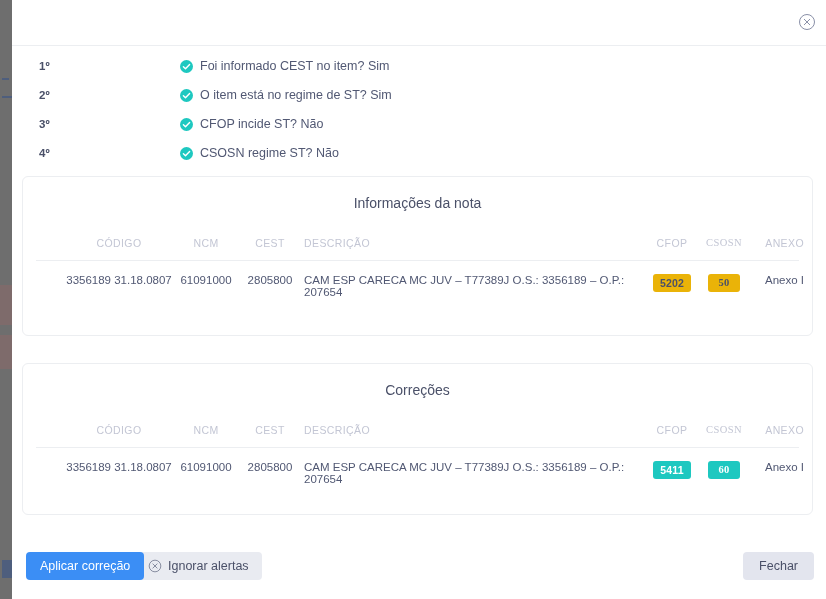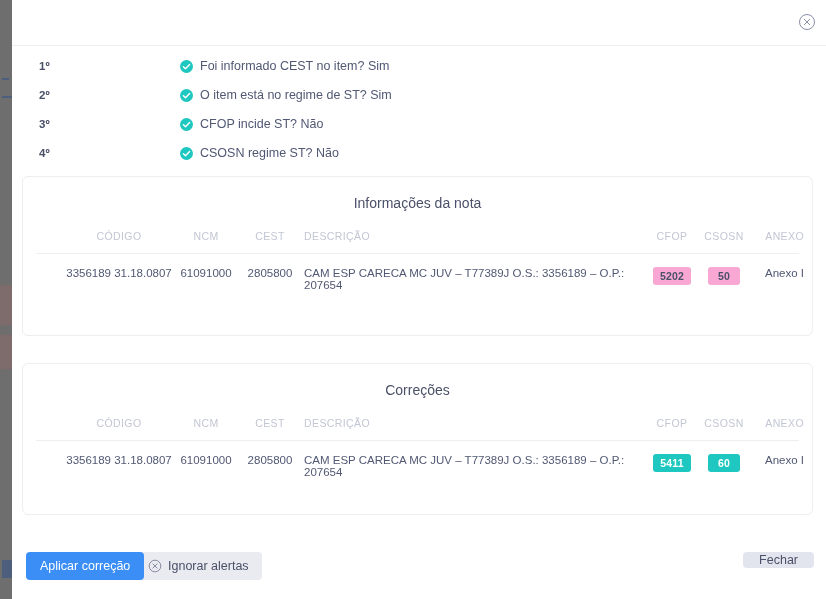--- a/index.html
+++ b/index.html
@@ -126,21 +126,21 @@
     top: 18px;
     width: 100%;
     text-align: center;
     font-size: 14px;
     color: #4a5068;
   }
 
   .table {
     position: absolute;
     left: 13px;
-    top: 48px;
+    top: 55px;
     width: 763px;
   }
   .t-head {
     position: relative;
     height: 28px;
     border-bottom: 1px solid #eceef1;
   }
   .t-row {
     position: relative;
     height: 42px;
@@ -157,34 +157,34 @@
     top: 13px;
     font-size: 11.5px;
     color: #515873;
   }
   
   .c-codigo   { left: 18px;  width: 130px; text-align: center; }
   .c-ncm      { left: 136px; width: 68px;  text-align: center; }
   .c-cest     { left: 200px; width: 68px;  text-align: center; }
   .c-descricao{ left: 268px; width: 342px; text-align: left; }
   .c-cfop     { left: 612px; width: 48px;  text-align: center; }
-  .c-csosn    { left: 662px; width: 52px;  text-align: center; }
+  .c-csosn    { left: 662px; width: 52px;  text-align: center; font-family: Liberation Serif, serif; }
   .c-anexo    { left: 716px; width: 52px;  text-align: right; }
 
   .badge {
     display: inline-block;
     min-width: 18px;
     padding: 3px 7px;
     border-radius: 3px;
     font-size: 10.5px;
     line-height: 12px;
     font-weight: bold;
     letter-spacing: .2px;
   }
-  .badge-muted { background: #f9a8d4; color: #4a5068; }
+  .badge-muted { background: #eab308; color: #4a5068; }
   .badge-teal  { background: #1ec8c0; color: #ffffff; }
 
   
   .footer {
     position: absolute;
     left: 0;
     top: 548px;
     width: 814px;
     height: 51px;
   }
@@ -212,21 +212,21 @@
     padding: 0 13px 0 10px;
     background: #e9ebf1;
     color: #4a5068;
     display: flex;
     align-items: center;
     gap: 6px;
   }
   #btn-fechar {
     right: 12px;
     top: 4px;
-    height: 16px;
+    height: 28px;
     padding: 0 16px;
     background: #e3e5ee;
     color: #4a5068;
   }
 </style>
 </head>
 <body>
 
 <div class="backdrop-page">
   <div class="bp-line" style="top:78px;width:7px;"></div>

